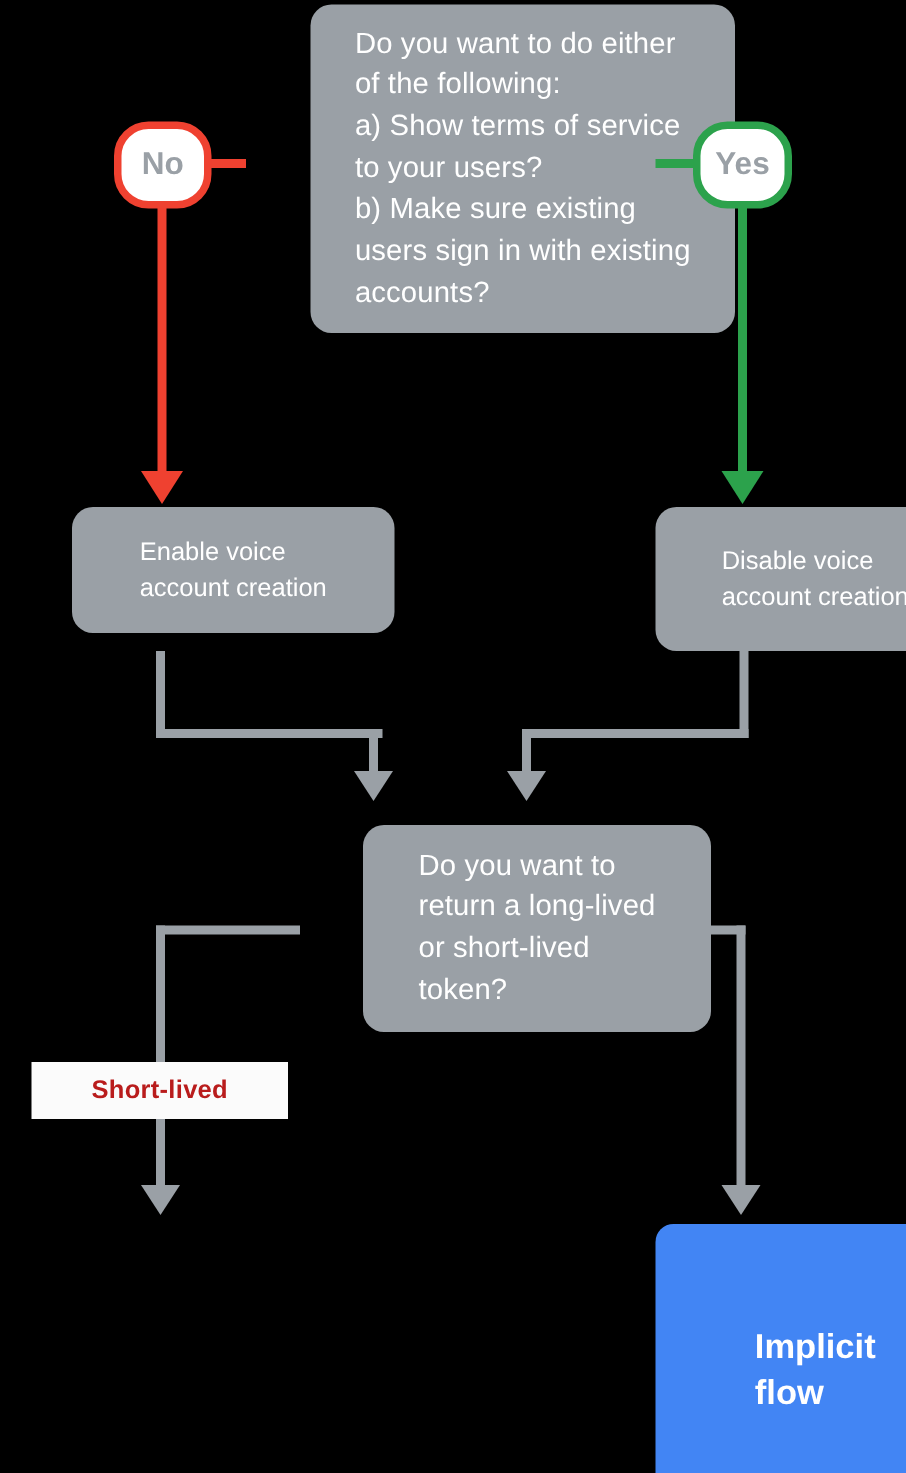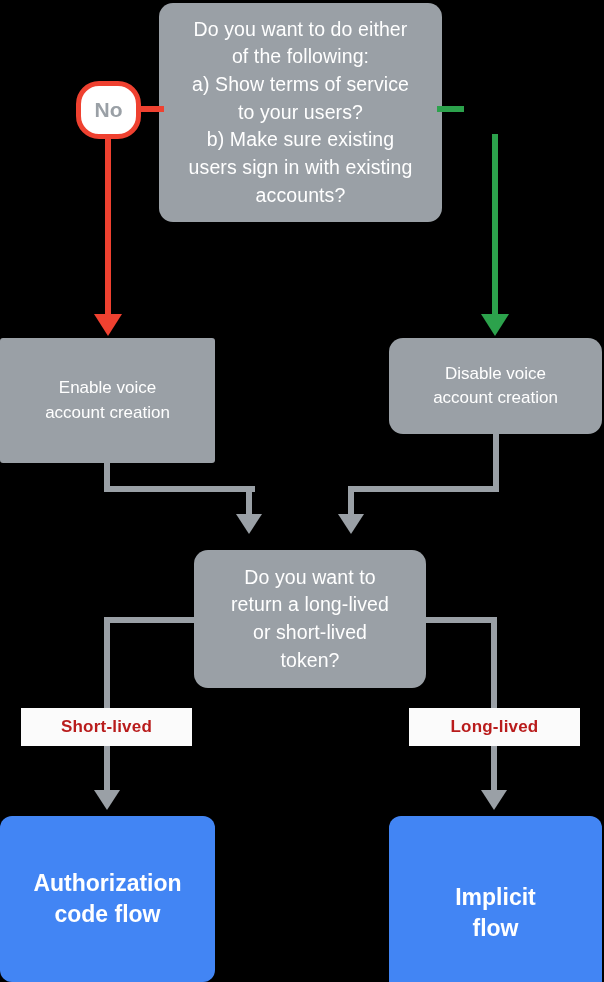--- a/index.html
+++ b/index.html
@@ -16,26 +16,27 @@
     font-family: "Liberation Sans", sans-serif;
   }
 
   
   .node {
     position: absolute;
     box-sizing: border-box;
     display: flex;
     align-items: center;
     justify-content: center;
-    text-align: center;
+    text-align: left;
     border-radius: 14px;
     background: #9aa0a6;
     color: #ffffff;
     line-height: 1.42;
     white-space: pre-line;
+    margin-left: 48px;
   }
   .node.question {
     font-size: 19.5px;
     letter-spacing: 0.1px;
   }
   .node.action {
     font-size: 17px;
   }
   .node.terminal {
     background: #4285f4;
@@ -111,25 +112,26 @@
 
   <div class="seg red" style="left:140px; top:106px; width:24px; height:6px;"></div>
 
   <div class="badge no" style="left:76px; top:81px; width:65px; height:58px;">No</div>
 
   <div class="seg red" style="left:105px; top:134px; width:6px; height:182px;"></div>
   <div class="arrow red" style="left:94px; top:314px;"></div>
 
   <div class="seg green" style="left:437px; top:106px; width:27px; height:6px;"></div>
 
+  <div class="badge yes" style="left:462px; top:81px; width:66px; height:58px;">Yes</div>
 
   <div class="seg green" style="left:492px; top:134px; width:6px; height:182px;"></div>
   <div class="arrow green" style="left:481px; top:314px;"></div>
 
-  <div class="node action" style="left:0px; top:338px; width:215px; height:125px; padding:0 20px; border-radius:3px;">Enable voice
+  <div class="node action" style="left:0px; top:338px; width:215px; height:84px; padding:0 20px; border-radius:14px;">Enable voice
 account creation</div>
 
   <div class="node action" style="left:389px; top:338px; width:213px; height:96px; padding:0 10px; border-radius:14px;">Disable voice
 account creation</div>
 
   <div class="seg" style="left:104px; top:434px; width:6px; height:58px;"></div>
   <div class="seg" style="left:104px; top:486px; width:151px; height:6px;"></div>
   <div class="seg" style="left:246px; top:486px; width:6px; height:30px;"></div>
   <div class="arrow" style="left:236px; top:514px;"></div>
 
@@ -146,21 +148,18 @@
   <div class="seg" style="left:104px; top:617px; width:96px; height:6px;"></div>
   <div class="seg" style="left:104px; top:617px; width:6px; height:177px;"></div>
   <div class="arrow" style="left:94px; top:790px;"></div>
 
   <div class="edge-label" style="left:21px; top:708px; width:171px; height:38px;">Short-lived</div>
 
   <div class="seg" style="left:401px; top:617px; width:96px; height:6px;"></div>
   <div class="seg" style="left:491px; top:617px; width:6px; height:177px;"></div>
   <div class="arrow" style="left:481px; top:790px;"></div>
 
-  <div class="edge-label" style="left:409px; top:708px; width:171px; height:38px;">Long-lived</div>
 
-  <div class="node terminal" style="left:0px; top:816px; width:215px; height:166px; padding:0 10px;">Authorization
-code flow</div>
 
   <div class="node terminal" style="left:389px; top:816px; width:213px; height:194px; padding:0 10px;">Implicit
 flow</div>
 
 </div>
 
 </body></html>

